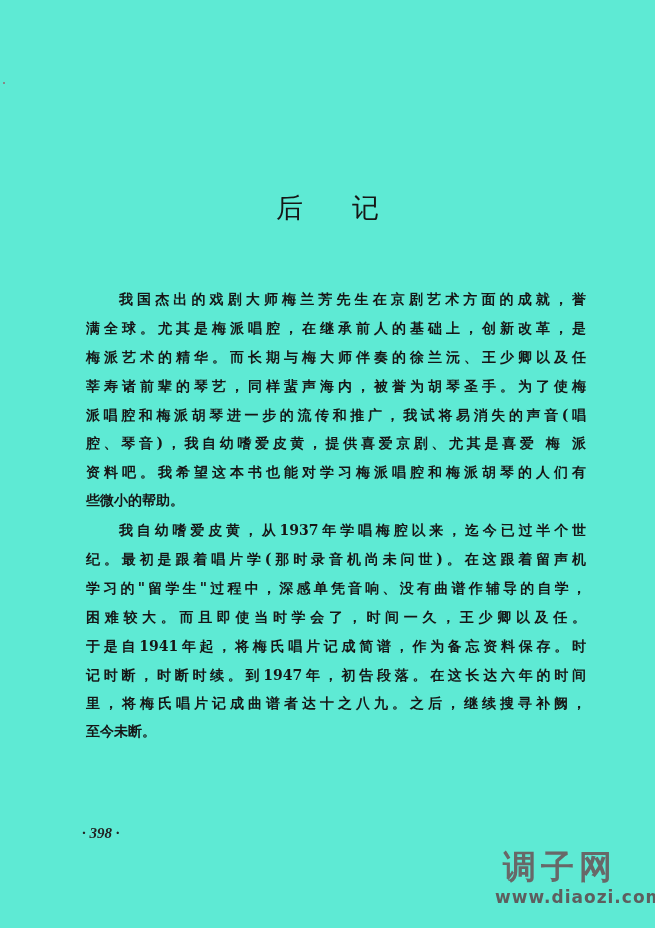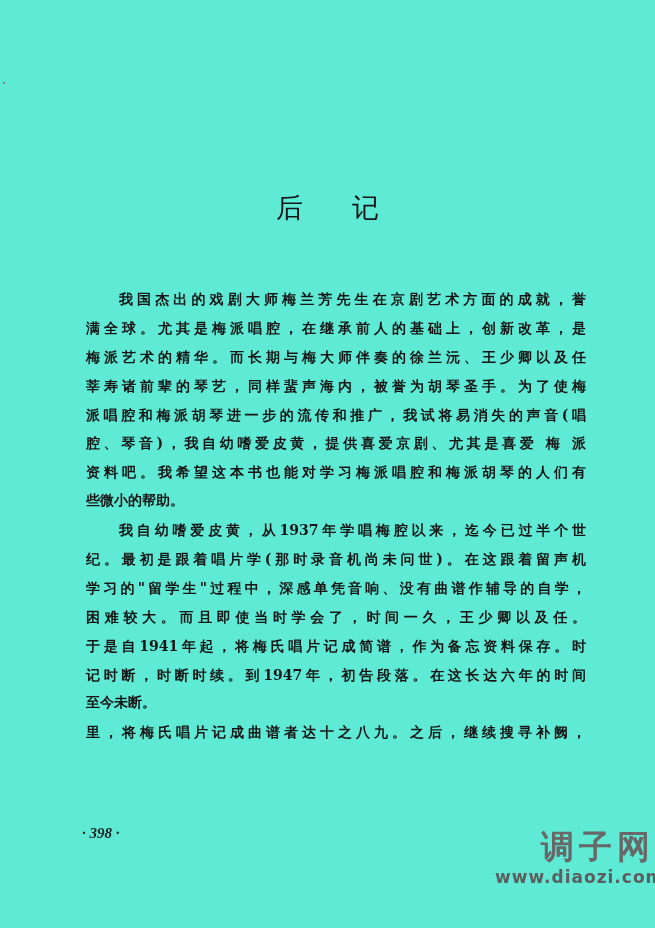--- a/index.html
+++ b/index.html
@@ -74,23 +74,23 @@
       top: 825px;
       font-family: Liberation Serif, serif;
       font-style: italic;
       font-size: 15px;
       font-weight: 700;
       color: #222;
     }
     .watermark {
       position: absolute;
       right: 0;
-      top: 828px;
+      top: 848px;
       width: 170px;
-      text-align: right;
+      text-align: left;
       font-family: "DejaVu Sans", "Liberation Sans", sans-serif;
       color: #6b6b6b;
     }
     .watermark .wm-title {
       font-size: 33px;
       font-weight: 700;
       letter-spacing: 5px;
       line-height: 38px;
       color: #686868;
       padding-left: 18px;
@@ -124,22 +124,22 @@
     <span class="line">腔、琴音)，我自幼嗜爱皮黄，提供喜爱京剧、尤其是喜爱 梅 派</span>
     <span class="line">资料吧。我希望这本书也能对学习梅派唱腔和梅派胡琴的人们有</span>
     <span class="line last">些微小的帮助。</span>
 
     <span class="line indent">我自幼嗜爱皮黄，从1937年学唱梅腔以来，迄今已过半个世</span>
     <span class="line">纪。最初是跟着唱片学(那时录音机尚未问世)。在这跟着留声机</span>
     <span class="line">学习的"留学生"过程中，深感单凭音响、没有曲谱作辅导的自学，</span>
     <span class="line">困难较大。而且即使当时学会了，时间一久，王少卿以及任。</span>
     <span class="line">于是自1941年起，将梅氏唱片记成简谱，作为备忘资料保存。时</span>
     <span class="line">记时断，时断时续。到1947年，初告段落。在这长达六年的时间</span>
+    <span class="line">里，将梅氏唱片记成曲谱者达十之八九。之后，继续搜寻补阙，</span>
     <span class="line last">至今未断。</span>
-    <span class="line">里，将梅氏唱片记成曲谱者达十之八九。之后，继续搜寻补阙，</span>
 
   </div>
 
   <div class="folio">· 398 ·</div>
 
   <div class="watermark">
     <div class="wm-title">调子网</div>
     <div class="wm-url">www.diaozi.com</div>
   </div>
 </div>

